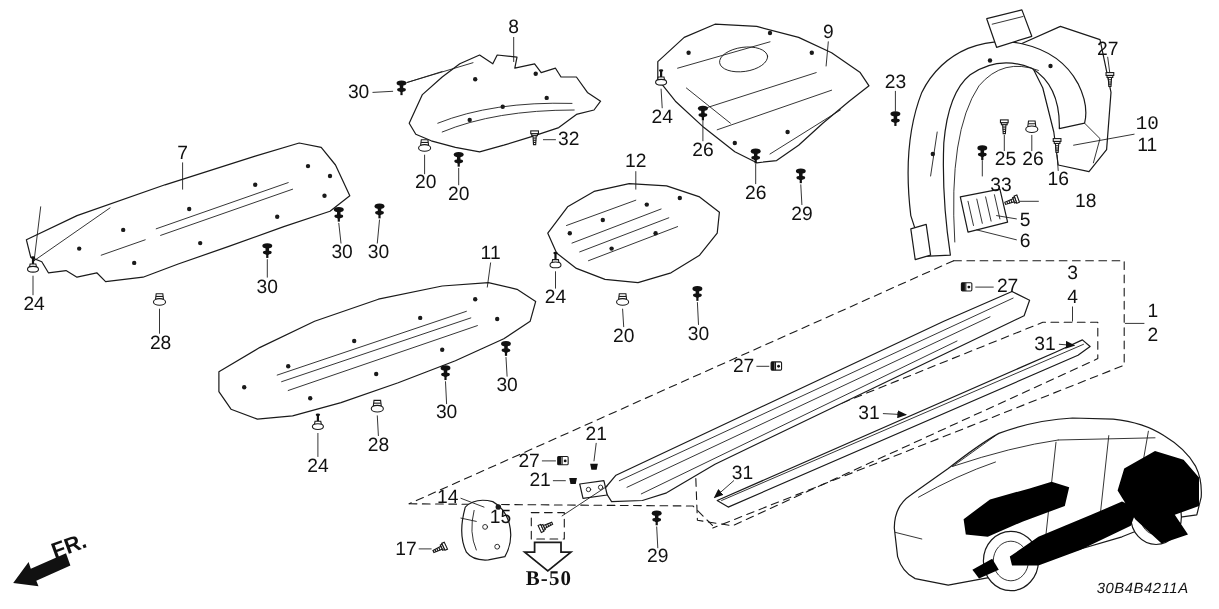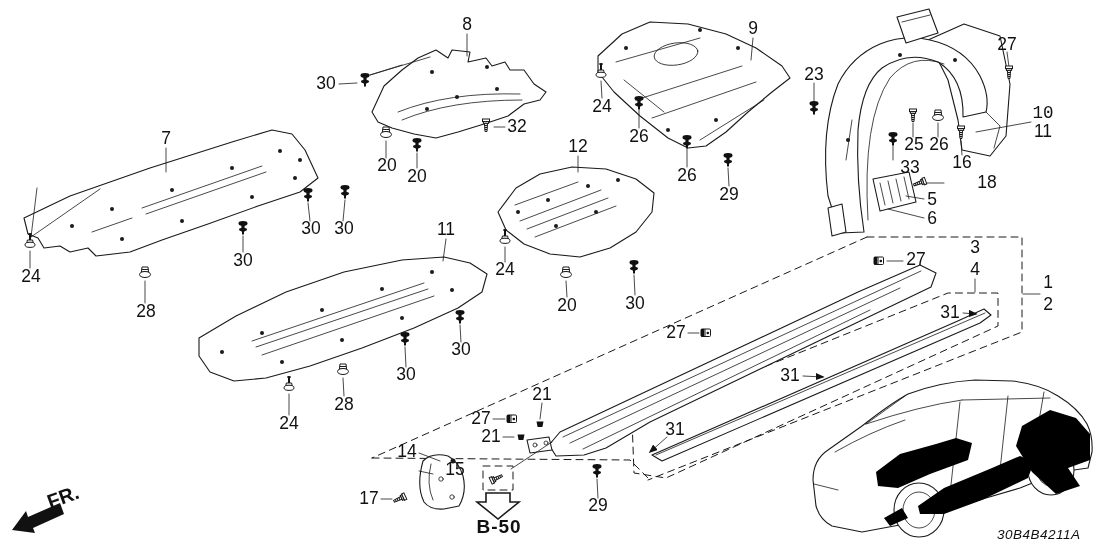--- a/index.html
+++ b/index.html
@@ -5,21 +5,21 @@
   html,body{margin:0;padding:0;background:#fff;}
   .stage{position:relative;width:1108px;height:554px;background:#fff;overflow:hidden;
          font-family:"Liberation Sans",sans-serif;color:#111;}
   .stage svg{position:absolute;left:0;top:0;}
   #callout-layer{position:absolute;left:0;top:0;width:100%;height:100%;pointer-events:none;}
   .callout{position:absolute;transform:translate(-50%,-50%);
            font-size:17.5px;line-height:1;color:#111;letter-spacing:0;white-space:nowrap;}
   .fr{position:absolute;left:44px;top:492px;font-size:20px;font-weight:bold;
       transform:rotate(-20deg);transform-origin:left top;}
   .b50{position:absolute;left:499px;top:527px;transform:translate(-50%,-50%);
-       font-size:19px;font-weight:bold;letter-spacing:1px;}
+       font-size:19px;font-weight:bold;letter-spacing:1px;font-family:Liberation Serif, serif;}
   .code{position:absolute;left:997px;top:527px;font-size:13.5px;letter-spacing:.5px;font-style:italic;}
   .ln{stroke:#1a1a1a;fill:none;stroke-width:1.1;stroke-linejoin:round;stroke-linecap:round;}
   .lnw{stroke:#1a1a1a;fill:#fff;stroke-width:1.1;stroke-linejoin:round;}
   .thin{stroke-width:0.8;}
   .dash{stroke-dasharray:7 5;stroke-width:1;}
   .blk{fill:#000;stroke:none;}
   .dot{fill:#1a1a1a;stroke:none;}
 </style>
 </head>
 <body>

